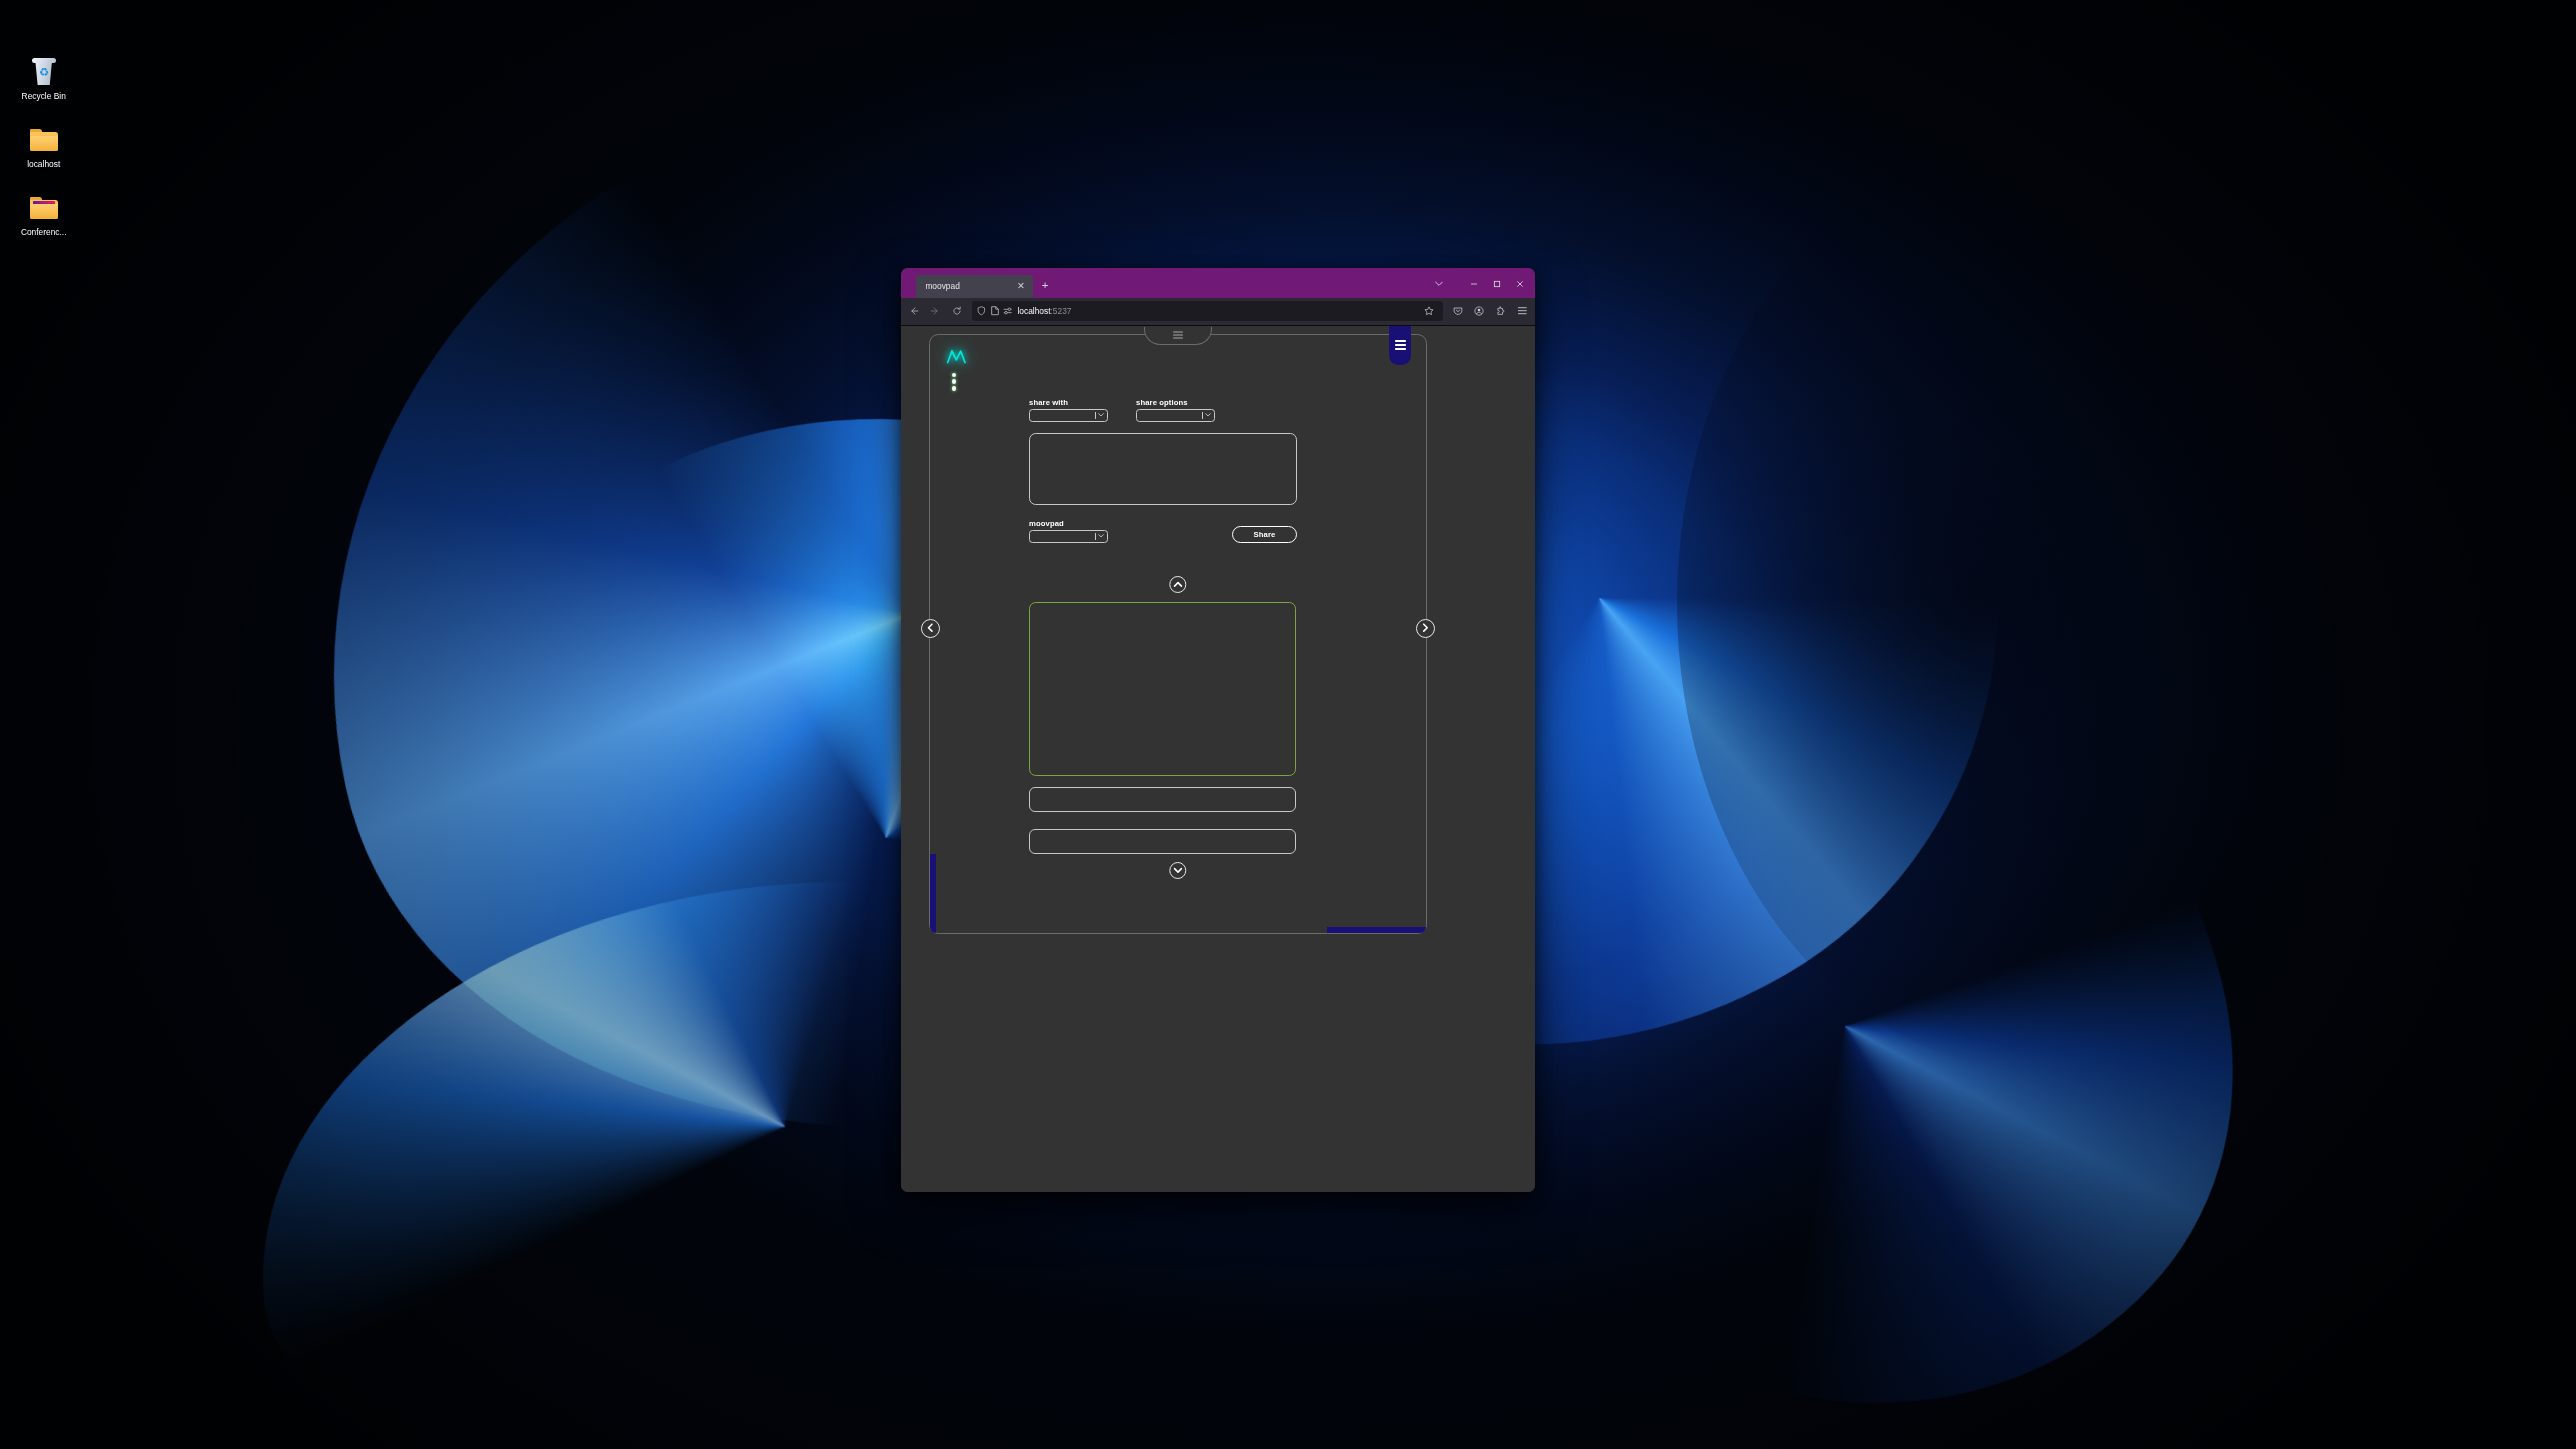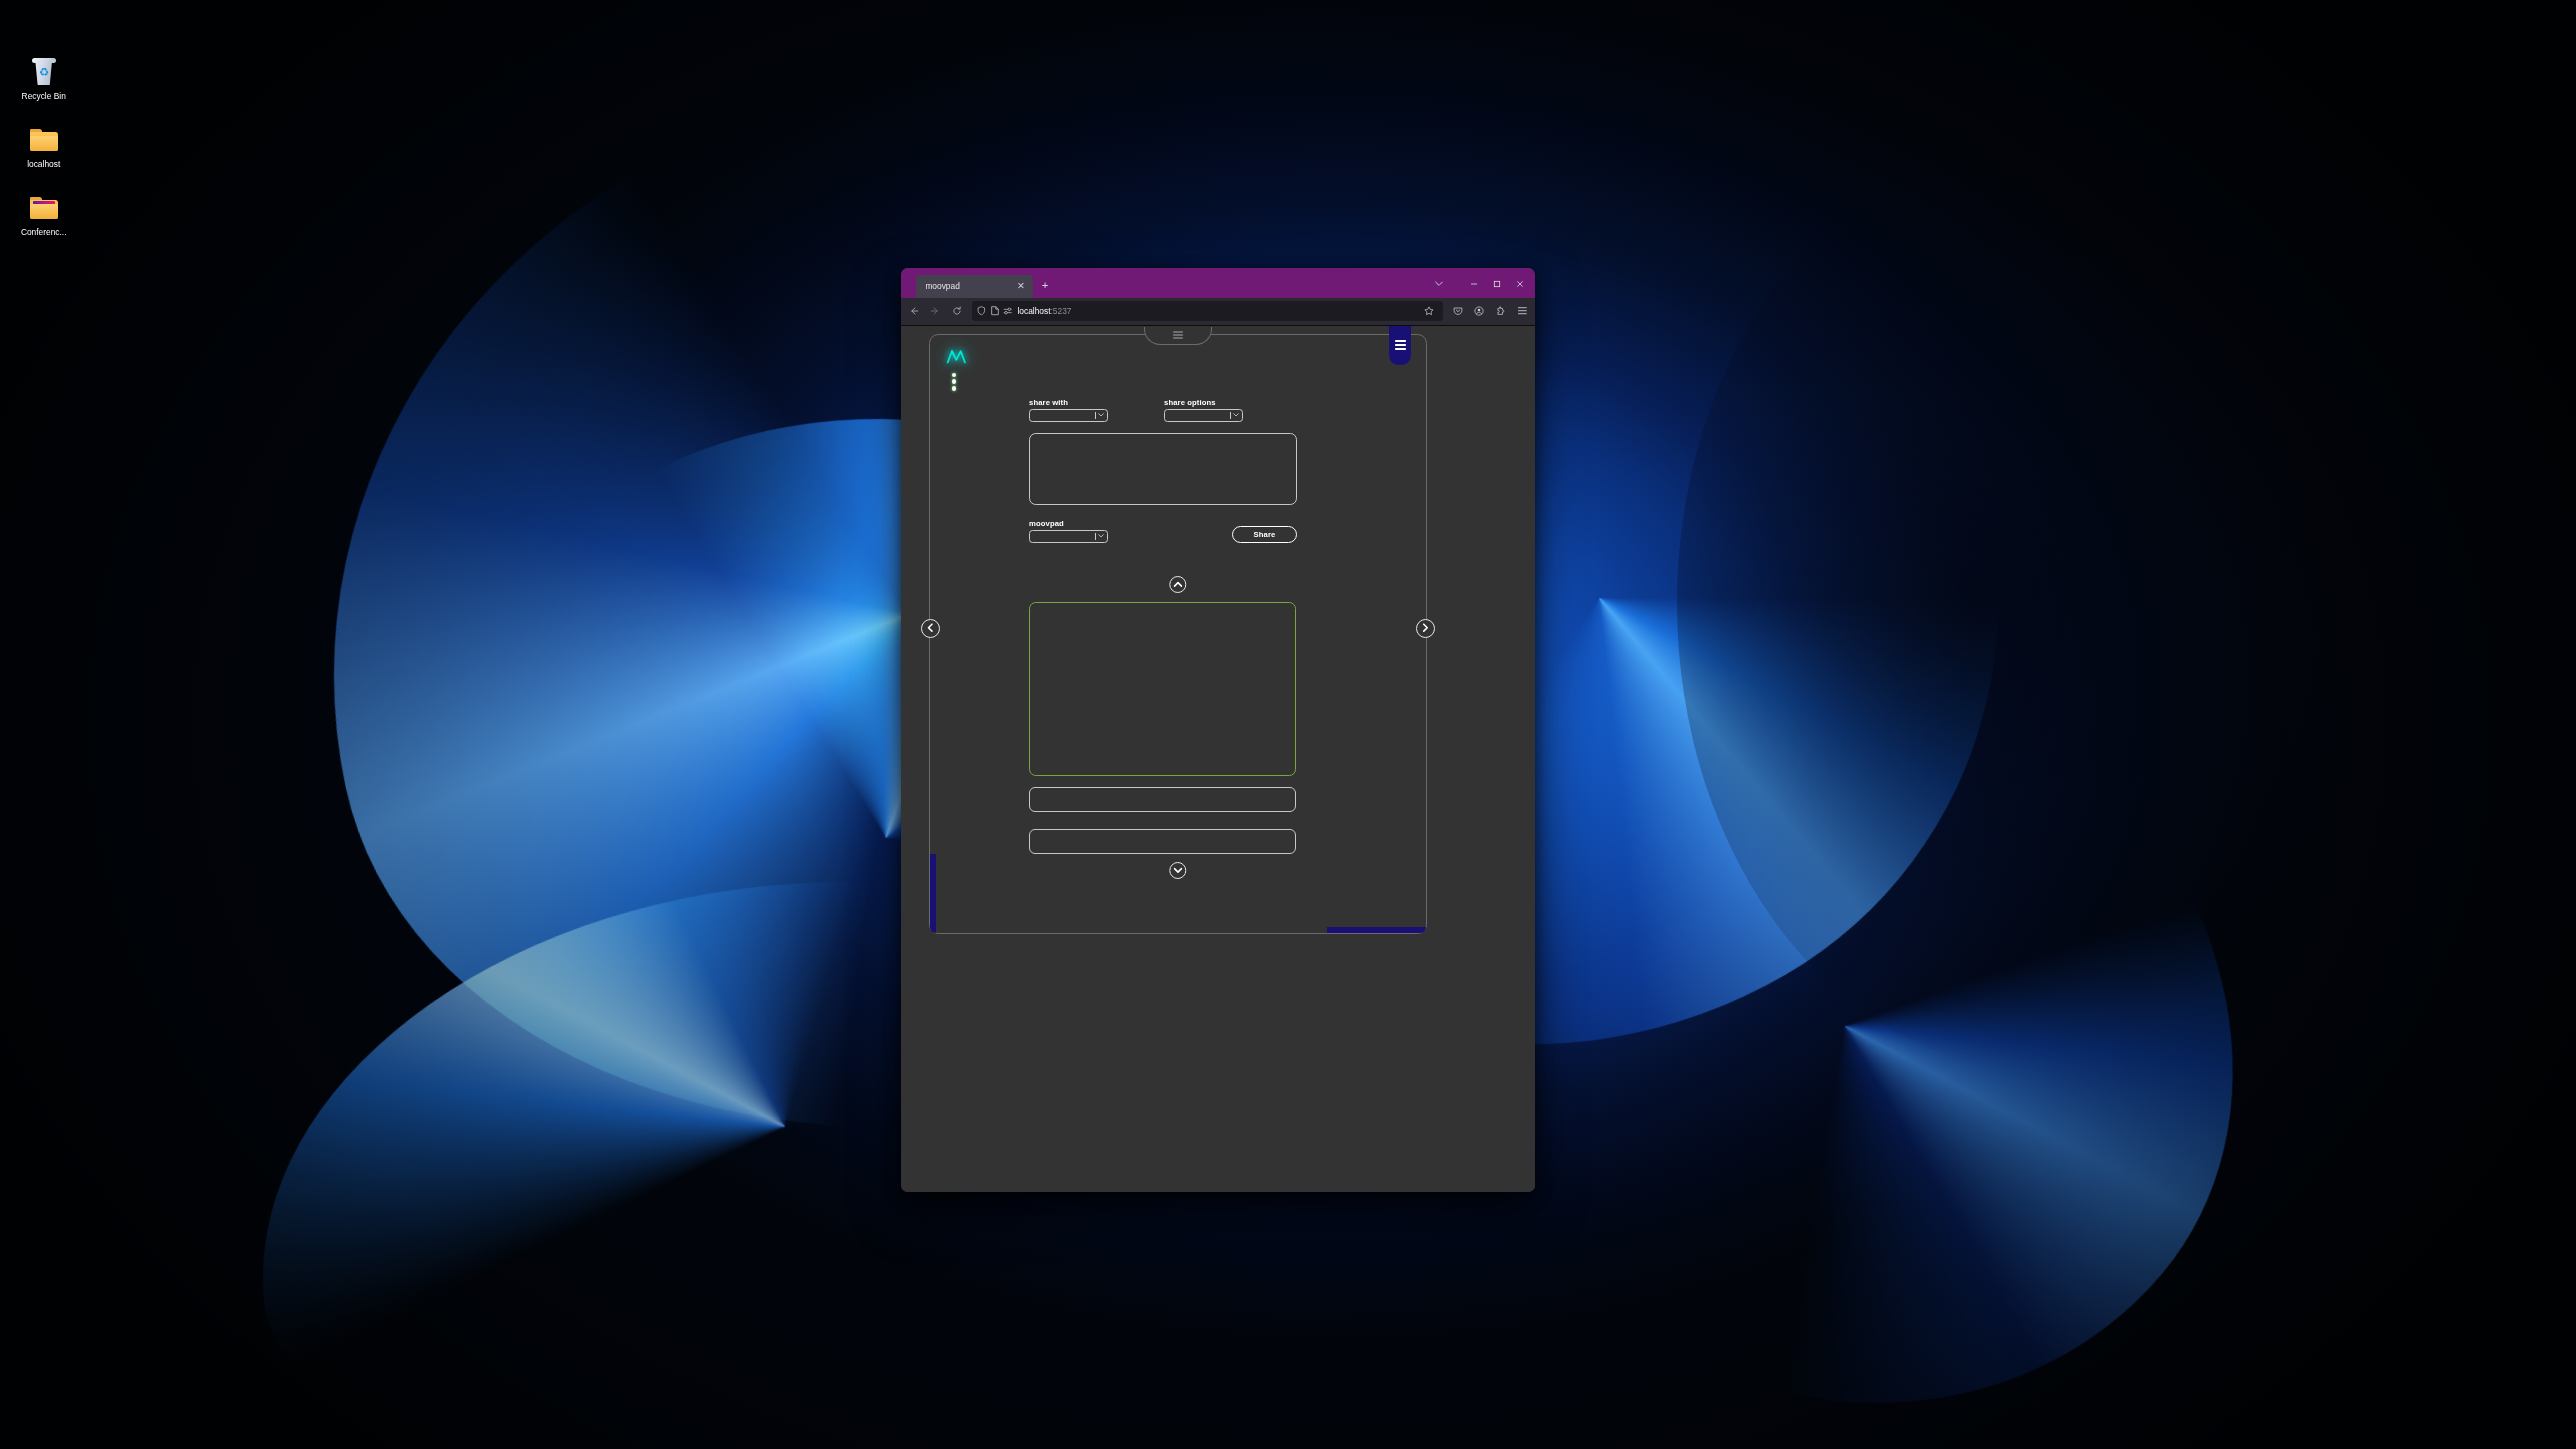--- a/index.html
+++ b/index.html
@@ -394,21 +394,21 @@
     background: #f4fff4;
     box-shadow: 0 0 3.4px rgba(130,255,150,0.85);
   }
 
   
   #share-form {
     position: absolute;
     left: 99px; top: 63px;
     width: 268px;
   }
-  .field-row { display: flex; gap: 56px; }
+  .field-row { display: flex; gap: 28px; }
   .field { display: flex; flex-direction: column; }
   .field-label {
     color: #ffffff;
     font-size: 7.7px;
     font-weight: bold;
     letter-spacing: 0.1px;
     margin-bottom: 2px;
   }
   .select-box {
     width: 79px; height: 13.4px;

